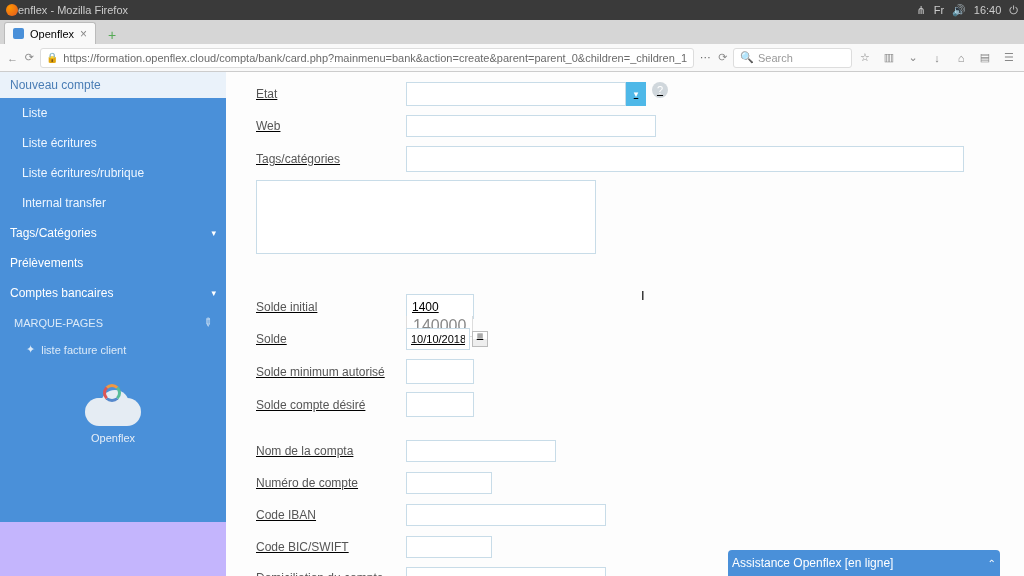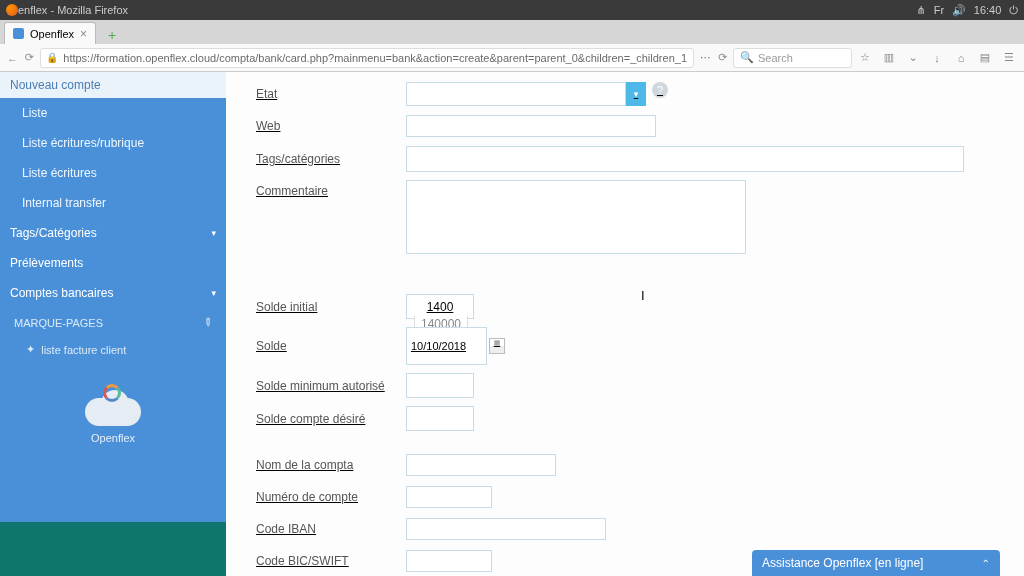--- a/index.html
+++ b/index.html
@@ -16,21 +16,21 @@
 .tab-new { width: 20px; height: 18px; display: flex; align-items: center; justify-content: center; color: #5a5; font-size: 14px; margin-left: 4px; }
 .tab-favicon { width: 11px; height: 11px; background: #4a90d9; border-radius: 2px; }
 
 .addrbar { height: 28px; background: #f9f9f9; border-bottom: 1px solid #ccc; display: flex; align-items: center; padding: 0 6px; gap: 4px; font-size: 11px; color: #6a6a6a; }
 .addr-btn { width: 18px; height: 18px; display: flex; align-items: center; justify-content: center; color: #888; }
 .addr-url { flex: 1; display: flex; align-items: center; gap: 4px; border: 1px solid #ddd; border-radius: 3px; padding: 2px 6px; height: 20px; background: #fff; }
 .addr-lock { color: #5a9e6f; font-size: 10px; }
 .addr-search { width: 160px; border: 1px solid #ddd; border-radius: 3px; padding: 2px 6px; height: 20px; display: flex; align-items: center; gap: 4px; background: #fff; color: #999; }
 .addr-icons { display: flex; gap: 6px; }
 
-.workspace { display: flex; height: 504px; background: #0f766e; }
+.workspace { display: flex; height: 504px; background: #c4b5fd; }
 
 .sidebar { width: 226px; background: #4a90d9; color: #fff; font-size: 12px; padding-top: 0; position: relative; height: 450px; }
 .sb-head { background: #eaf2fa; color: #4a7db5; padding: 6px 10px; font-size: 12px; }
 .sb-sub { padding: 8px 22px; color: #eef6ff; }
 .sb-item { padding: 8px 10px; display: flex; justify-content: space-between; align-items: center; }
 .sb-caret { font-size: 9px; }
 .bookmarks-head { padding: 8px 14px; display: flex; justify-content: space-between; align-items: center; font-size: 11px; color: #dceaf8; }
 .bookmarks-item { padding: 6px 26px; font-size: 11px; color: #dceaf8; display: flex; align-items: center; gap: 6px; }
 .pin-icon { transform: rotate(45deg); font-size: 11px; }
 .logo-box { text-align: center; margin-top: 20px; }
@@ -48,35 +48,35 @@
 .lbl { width: 150px; font-size: 12px; color: #555; }
 .ctrl { flex: 1; }
 .select { display: flex; }
 .select-box { width: 220px; height: 24px; border: 1px solid #c8dce8; background: #fff; }
 .select-arrow { width: 20px; height: 24px; background: #4eb8e8; display: flex; align-items: center; justify-content: center; color: #fff; font-size: 9px; }
 .help-icon { width: 16px; height: 16px; background: #d0d7dc; border-radius: 50%; color: #fff; display: flex; align-items: center; justify-content: center; font-size: 11px; margin-left: 6px; }
 input.txt, .tags-box, textarea.txt { border: 1px solid #c8dce8; background: #fff; font-size: 12px; padding: 3px 5px; }
 .txt-web { width: 250px; height: 22px; }
 .tags-box { width: 558px; height: 26px; }
 .txt-comment { width: 340px; height: 74px; resize: none; }
-.txt-sm { width: 68px; height: 25px; text-align: center; }
+.txt-sm { width: 68px; height: 25px; }
 .txt-bank { width: 150px; height: 22px; }
 .txt-acct { width: 86px; height: 22px; }
 .txt-iban { width: 200px; height: 22px; }
 .txt-bic { width: 86px; height: 22px; }
 .txt-dom { width: 200px; height: 46px; resize: none; }
 .date-wrap { display: flex; align-items: center; position: relative; }
-.date-input { width: 81px; height: 22px; border: 1px solid #c8dce8; font-size: 11px; padding: 18px 4px; }
+.date-input { width: 64px; height: 22px; border: 1px solid #c8dce8; font-size: 11px; padding: 2px 4px; }
 .date-picker { width: 16px; height: 16px; border: 1px solid #bbb; background: linear-gradient(#fff 50%, #eee 50%); margin-left: 2px; font-size: 7px; text-align: center; color: #888; }
-.suggest { position: absolute; top: 22px; left: 8px; background: #fff; border: 1px solid #ddd; font-size: 12px; padding: 1px 6px; color: #888; border-top: none; }
+.suggest { position: absolute; top: 22px; left: 0; background: #fff; border: 1px solid #ddd; font-size: 16px; padding: 1px 6px; color: #888; border-top: none; }
 .spacer { height: 28px; }
 .spacer-sm { height: 14px; }
 .cursor { position: absolute; left: 415px; top: 216px; font-size: 13px; color: #000; pointer-events: none; }
 
-.chat-widget { position: absolute; right: 24px; bottom: 0; width: 248px; height: 26px; background: #4a90d9; color: #fff; font-size: 12px; display: flex; align-items: center; justify-content: space-between; padding: 0 10px; border-radius: 4px 4px 0 0; }
+.chat-widget { position: absolute; right: 24px; bottom: 0; width: 272px; height: 26px; background: #4a90d9; color: #fff; font-size: 12px; display: flex; align-items: center; justify-content: space-between; padding: 0 4px; border-radius: 4px 4px 0 0; }
 .chat-arrow { font-size: 10px; }
 </style>
 </head>
 <body>
 
 <div class="titlebar">
   <div class="titlebar-left">
     <span class="ff-icon"></span>
     <span>enflex - Mozilla Firefox</span>
   </div>
@@ -120,22 +120,22 @@
     <span class="addr-btn">▤</span>
     <span class="addr-btn">☰</span>
   </div>
 </div>
 
 <div class="workspace">
 
   <div class="sidebar">
     <div class="sb-head">Nouveau compte</div>
     <div class="sb-sub">Liste</div>
+    <div class="sb-sub">Liste écritures</div>
     <div class="sb-sub">Liste écritures/rubrique</div>
-    <div class="sb-sub">Liste écritures</div>
     <div class="sb-sub">Internal transfer</div>
     <div class="sb-item">
       <span>Tags/Catégories</span>
       <span class="sb-caret">▾</span>
     </div>
     <div class="sb-item">
       <span>Prélèvements</span>
     </div>
     <div class="sb-item">
       <span>Comptes bancaires</span>
@@ -173,21 +173,20 @@
       <div class="lbl">Web</div>
       <div class="ctrl"><input class="txt txt-web" value="" style=""></div>
     </div>
     <div class="form-row">
       <div class="lbl">Tags/catégories</div>
       <div class="ctrl">
           <div class="tags-box"></div>
         </div>
     </div>
     <div class="form-row tall">
-      <div class="lbl">Commentaire</div>
       <div class="ctrl"><textarea class="txt txt-comment" style=""></textarea></div>
     </div>
 
     <div class="spacer"></div>
 
     <div class="form-row">
       <div class="lbl">Solde initial</div>
       <div class="ctrl date-wrap">
         <input class="txt txt-sm" value="1400" style="">
         <div class="suggest">140000</div>

